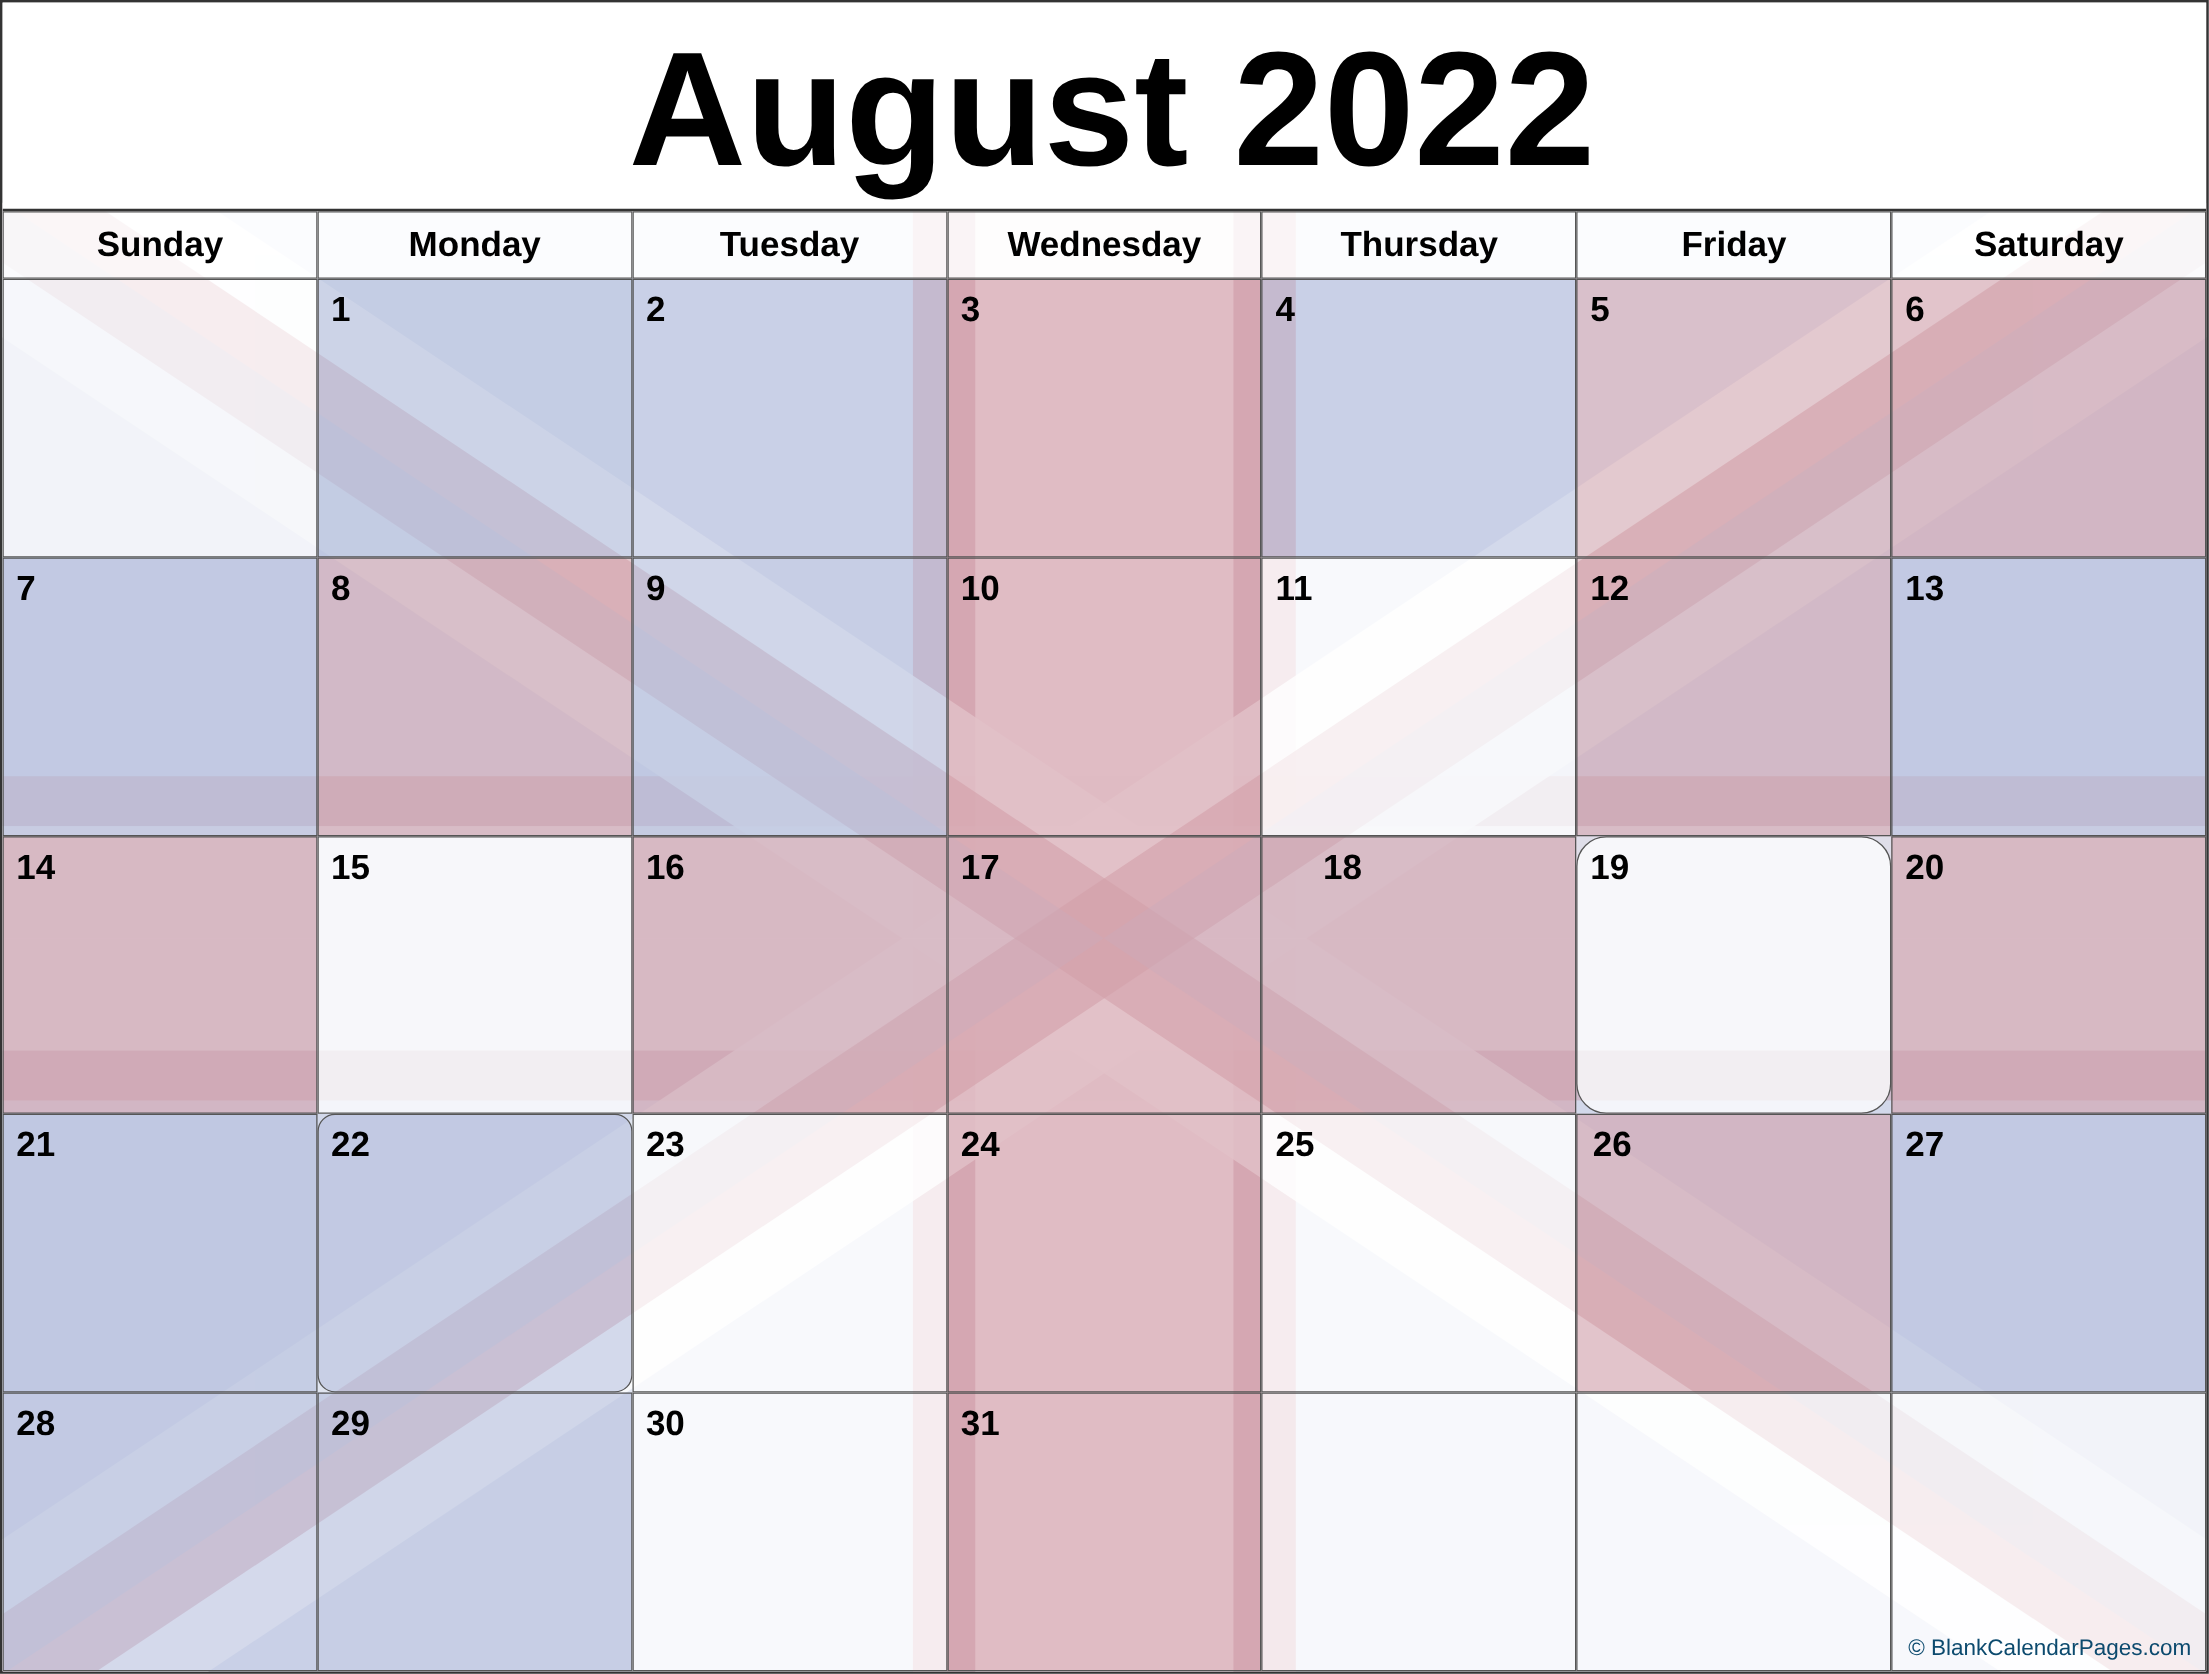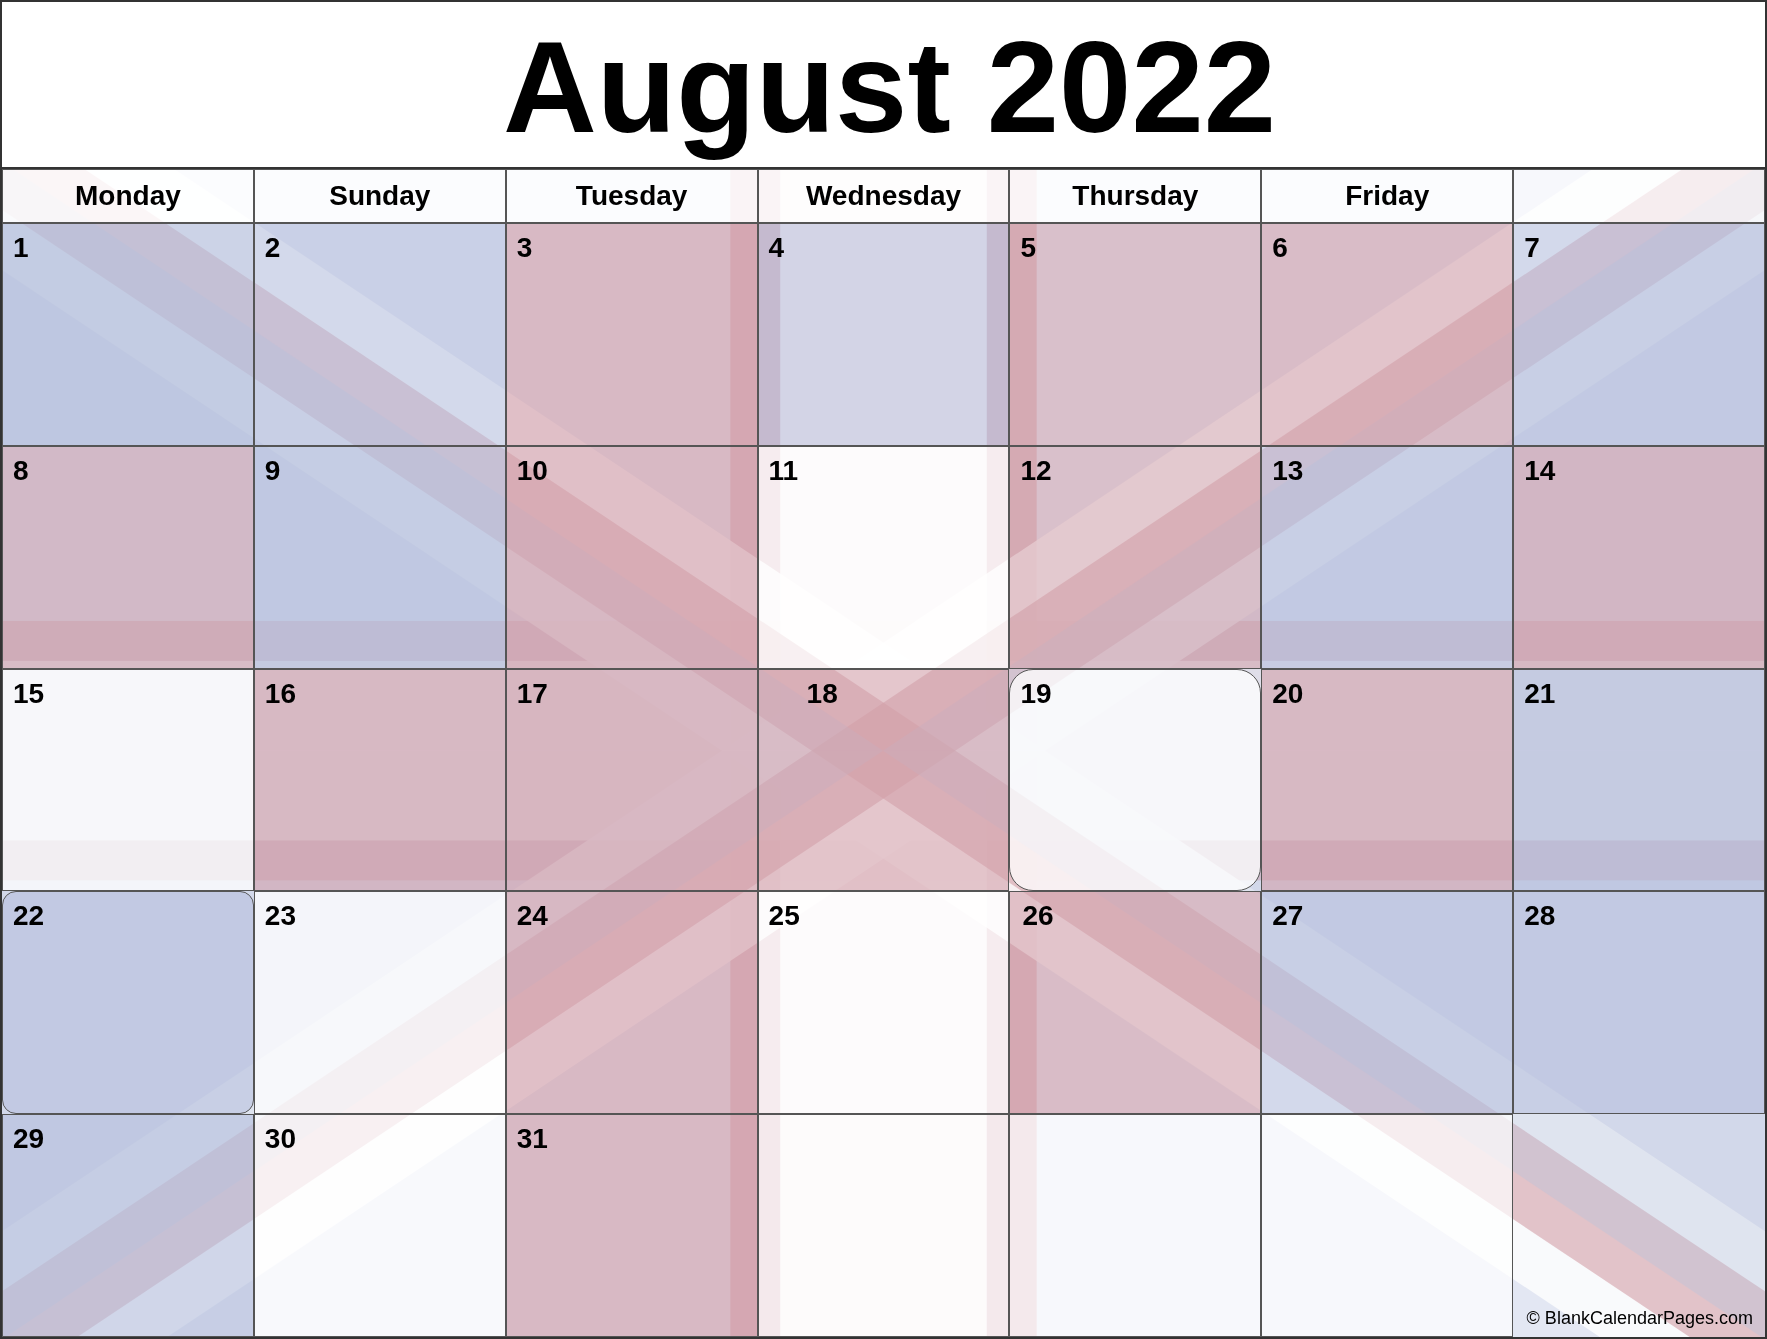--- a/index.html
+++ b/index.html
@@ -119,21 +119,21 @@
       font-size: 28px;
       font-weight: bold;
       color: #000;
     }
 
     .watermark {
       position: absolute;
       bottom: 8px;
       right: 12px;
       font-size: 18px;
-      color: #000000;
+      color: #0c4a6e;
       z-index: 10;
     }
 
     
     .flag-bg {
       position: absolute;
       top: 160px;
       left: 0;
       right: 0;
       bottom: 0;
@@ -170,26 +170,27 @@
     <polygon points="0,1180 883,590 0,590" fill="#B8C4DC" opacity="0.4"></polygon>
     <polygon points="1767,1180 883,590 1767,590" fill="#B8C4DC" opacity="0.4"></polygon>
   </svg>
 
   <div class="calendar-header">
     <div class="calendar-title">August 2022</div>
   </div>
 
   <div class="calendar-grid">
 
+    <div class="day-header">Sunday</div>
     <div class="day-header">Monday</div>
-    <div class="day-header">Sunday</div>
     <div class="day-header">Tuesday</div>
     <div class="day-header">Wednesday</div>
     <div class="day-header">Thursday</div>
     <div class="day-header">Friday</div>
+    <div class="day-header">Saturday</div>
 
     <div class="day-cell r1c0"></div>
     <div class="day-cell r1c1"><span class="day-number">1</span></div>
     <div class="day-cell r1c2"><span class="day-number">2</span></div>
     <div class="day-cell r1c3"><span class="day-number">3</span></div>
     <div class="day-cell r1c4"><span class="day-number">4</span></div>
     <div class="day-cell r1c5"><span class="day-number">5</span></div>
     <div class="day-cell r1c6"><span class="day-number">6</span></div>
 
     <div class="day-cell r2c0"><span class="day-number">7</span></div>

